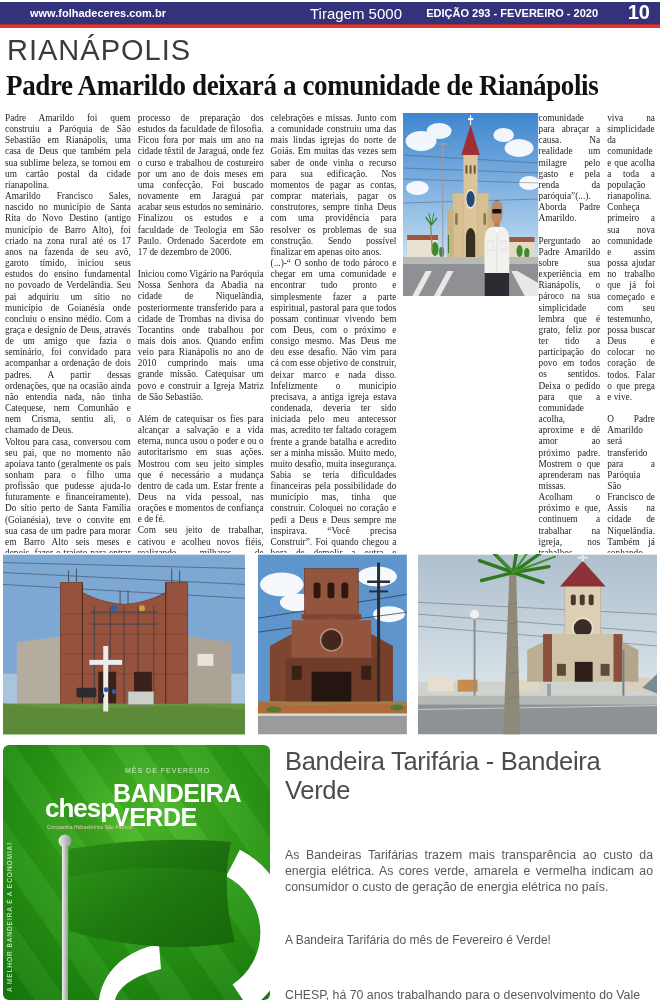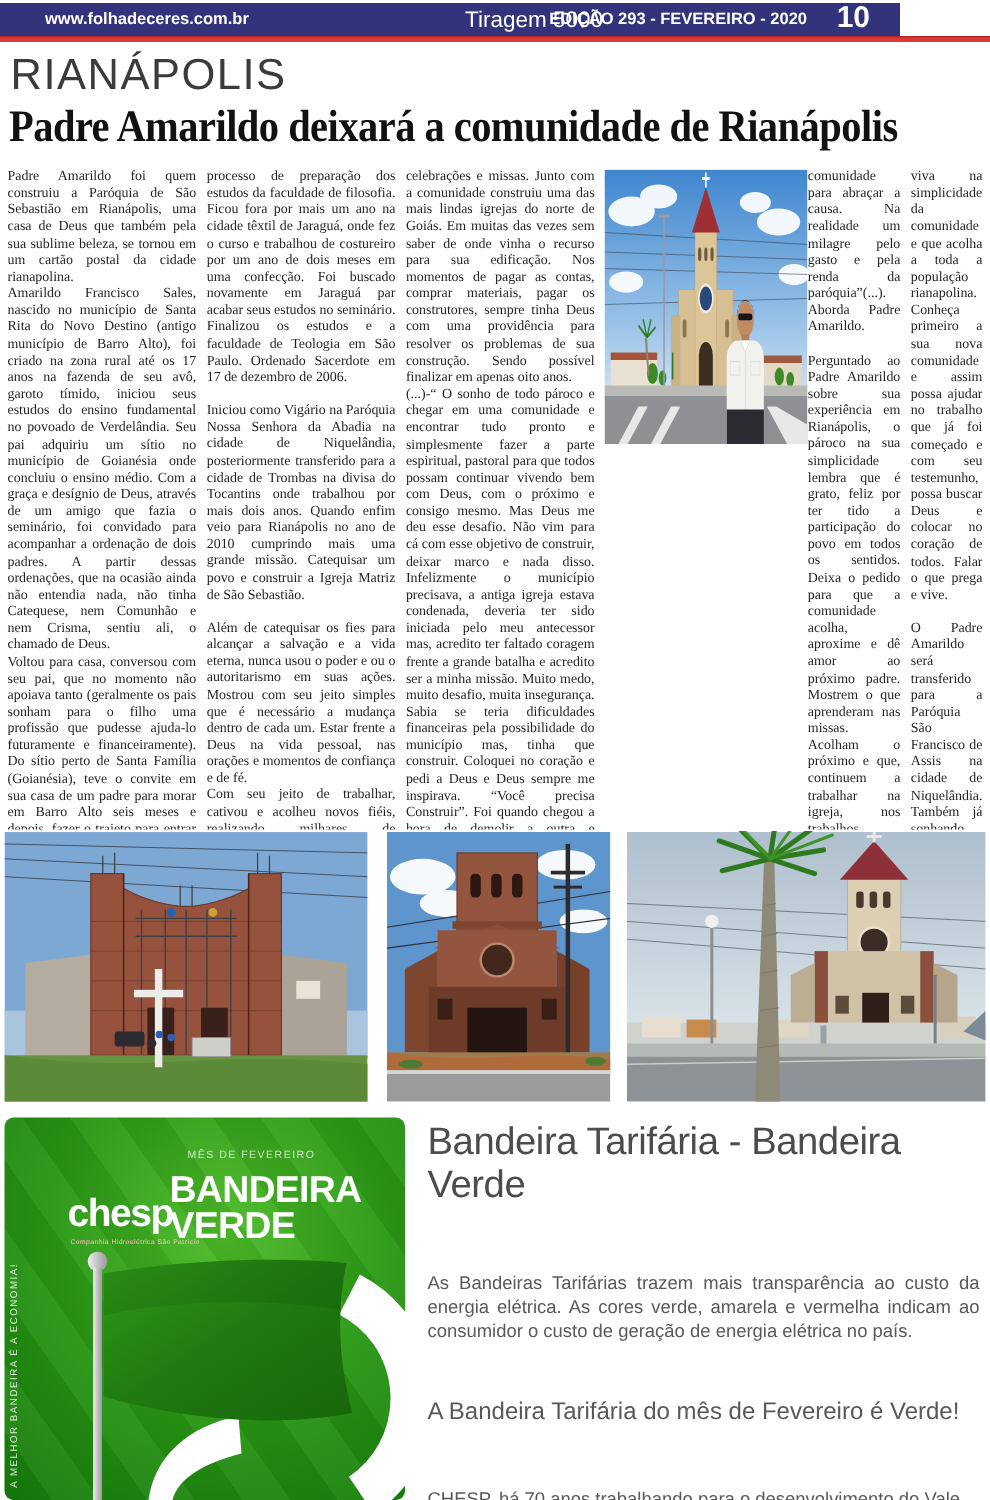--- a/index.html
+++ b/index.html
@@ -4,28 +4,28 @@
 <style>
   * { margin:0; padding:0; box-sizing:border-box; }
   html,body { background:#e8e8e8; }
   .page {
     position:relative; width:660px; height:1000px; margin:0 auto;
     background:#ffffff; overflow:hidden;
     font-family:"Liberation Serif", serif; color:#222;
   }
   
   .masthead {
-    position:absolute; left:0; top:2px; width:600px; height:22px;
+    position:absolute; left:0; top:2px; width:660px; height:22px;
     background:#33337b; display:flex; align-items:center;
     font-family:"Liberation Sans", sans-serif; color:#fff;
   }
   .masthead .site { font-size:11px; font-weight:bold; margin-left:30px; }
   .masthead .tiragem { font-size:15px; font-weight:normal; position:absolute; left:310px; }
   .masthead .edition { font-size:11px; font-weight:bold; position:absolute; right:62px; }
-  .masthead .pageno { font-size:20px; font-weight:bold; position:absolute; right:20px; top:-1px;margin-left:44px; }
+  .masthead .pageno { font-size:20px; font-weight:bold; position:absolute; right:10px; top:-1px;margin-left:44px; }
   .redrule { position:absolute; left:0; top:24px; width:660px; height:4px; background:#d83a3a; border-top:1px solid #b22; }
   
   .section-label {
     position:absolute; left:7px; top:34px;
     font-family:"Liberation Sans", sans-serif; font-size:29px; font-weight:400;
     color:#3b3b3b; letter-spacing:1px;text-align:center;
   }
   .headline {
     position:absolute; left:6px; top:68px; white-space:nowrap;
     font-family:"Liberation Serif", serif; font-weight:bold; font-size:30px;
@@ -83,21 +83,21 @@
   }
   .gb-vert {
     position:absolute; left:3px; bottom:8px; z-index:2;
     writing-mode:vertical-rl; transform:rotate(180deg);
     font-family:"Liberation Sans", sans-serif; font-size:6.5px; letter-spacing:1px;
     color:rgba(255,255,255,0.85);
   }
   .ad-right { position:absolute; left:285px; top:0; width:368px; font-family:"Liberation Sans", sans-serif; color:#595959; }
   .ad-title { font-size:25.5px; font-weight:400; color:#4c4c4c; margin-top:4px; letter-spacing:-0.3px; }
   .ad-p1 { margin-top:42px; font-size:12.3px; line-height:16px; text-align:justify; }
-  .ad-p2 { margin-top:38px; font-size:16px; }
+  .ad-p2 { margin-top:38px; font-size:12px; }
   .ad-p3 { margin-top:40px; font-size:12.3px; line-height:16px; }
 </style>
 </head>
 <body>
 
 <div class="page">
 
   <div class="masthead">
     <span class="site">www.folhadeceres.com.br</span>
     <span class="tiragem">Tiragem 5000</span>

